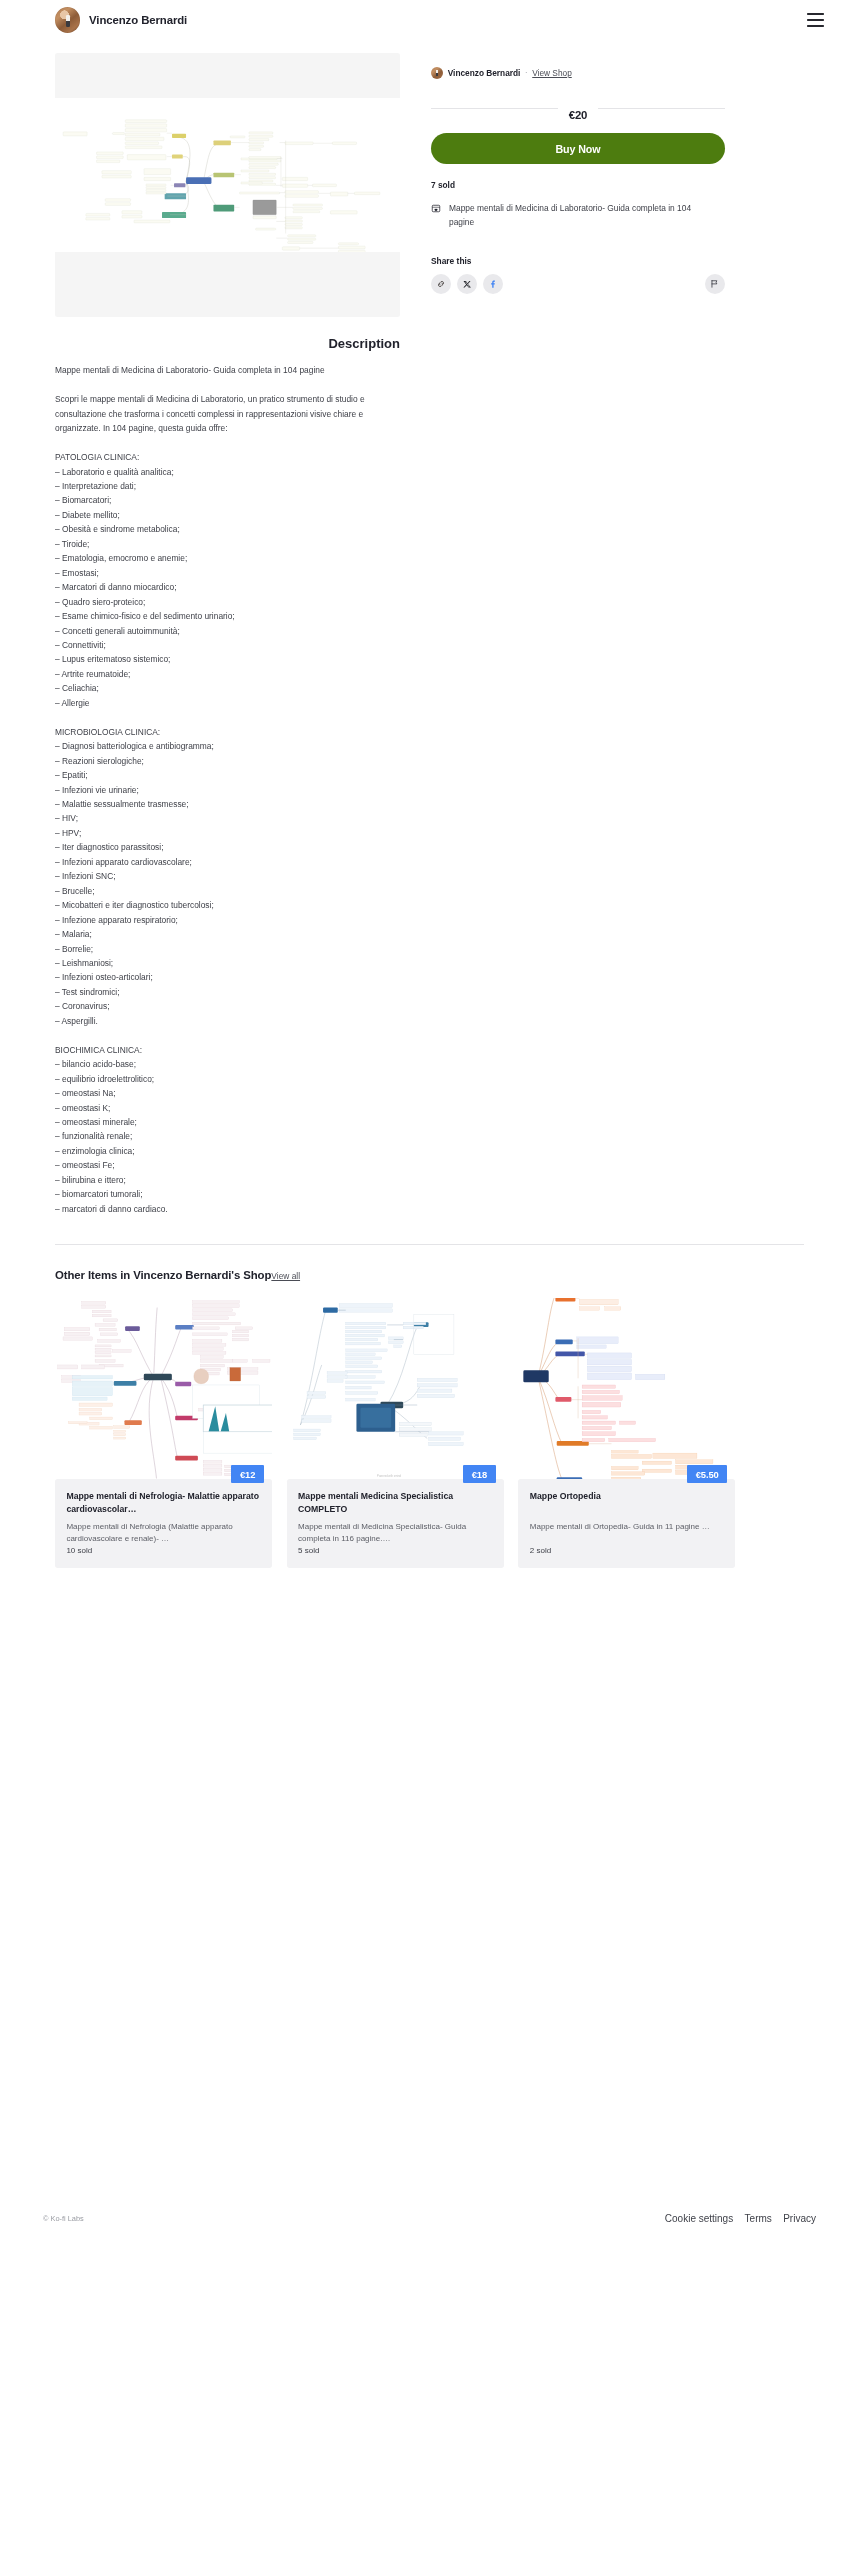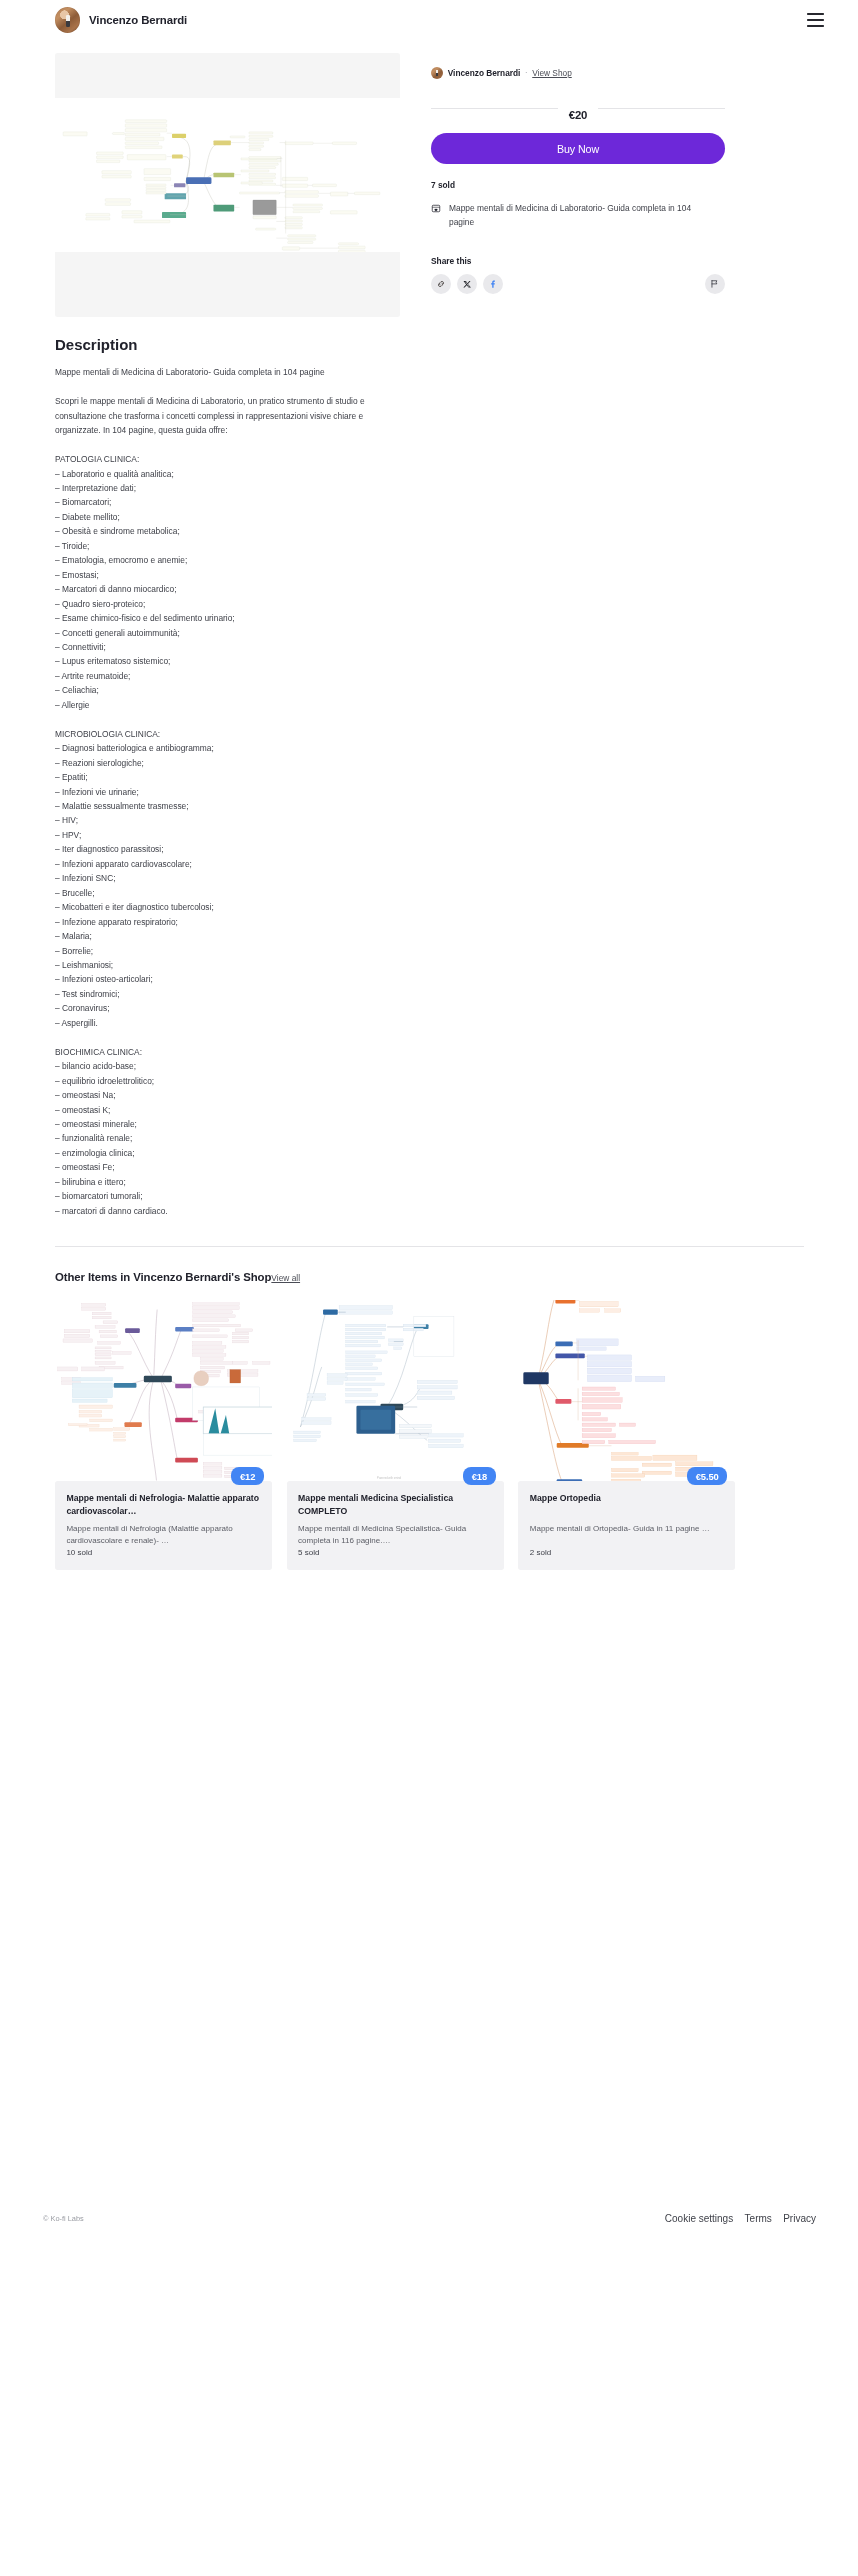--- a/index.html
+++ b/index.html
@@ -55,21 +55,21 @@
   }
   .mindmap-canvas { position: absolute; inset: 0; background: #ffffff; }
   .gallery::before {
     content:""; position:absolute; left:0; right:0; top:0; height:45px; background:#f5f5f5; z-index:3;
   }
   .gallery::after {
     content:""; position:absolute; left:0; right:0; bottom:0; height:65px; background:#f5f5f5; z-index:3;
   }
 
   .desc-block { padding-top: 19px; }
-  .desc-title { font-size: 15px; font-weight: 700; color: #21222c; margin-bottom: 12px; }
+  .desc-title { font-size: 13px; font-weight: 700; color: #21222c; margin-bottom: 12px; text-align: right; }
   .desc-body {
     font-size: 8.4px; line-height: 1.72; color: #3f4149;
     white-space: pre-wrap; word-break: break-word; max-width: 314px;
   }
 
   
   .right-col { width: 294px; flex: none; padding-top: 13.4px; }
   .product-title {
     font-size: 15.4px; font-weight: 700; line-height: 1.33; letter-spacing: -0.2px;
     color: #21222c; margin-bottom: 6.7px; max-width: 221px;
@@ -88,21 +88,21 @@
   .view-shop { color: #4a4c55; text-decoration: underline; cursor: pointer; }
 
   .price-row {
     display: flex; align-items: center; gap: 10.7px; margin: 17.4px 0 12px;
   }
   .price-rule { flex: 1; height: 0.7px; background: #e4e4e7; }
   .price-value { font-size: 11.4px; font-weight: 700; color: #21222c; letter-spacing: -0.1px; margin-top: 13px; }
 
   .buy-btn {
     width: 100%; height: 31px; border: none; border-radius: 16px;
-    background: #6d28d9; color: #fff; font-size: 10.7px; font-weight: 400;
+    background: #4d7c0f; color: #fff; font-size: 10.7px; font-weight: 700;
     font-family: "Liberation Sans", sans-serif; cursor: pointer; letter-spacing: -0.1px;
   }
   .sold-count { font-size: 8.3px; font-weight: 700; color: #21222c; margin-top: 16px; }
 
   .file-row { display: flex; gap: 8px; margin-top: 12px; align-items: flex-start; }
   .file-icon { flex: none; margin-top: 0.7px; }
   .file-label { font-size: 8.4px; line-height: 1.6; color: #3f4149; max-width: 244px; }
 
   .share-section { margin-top: 27px; }
   .share-heading { font-size: 8.4px; font-weight: 700; color: #21222c; margin-bottom: 8px; }
@@ -128,21 +128,21 @@
 
   .cards { display: flex; gap: 14.7px; margin-top: 17.4px; }
   .card { width: 217px; flex: none; cursor: pointer; }
   .card-thumb {
     width: 217px; height: 194px; position: relative; overflow: hidden;
     border-radius: 2.7px; background: #ffffff;
   }
   .price-badge {
     position: absolute; right: 8px; bottom: 9.4px; z-index: 5;
     background: #4285f4; color: #fff; font-size: 9.4px; font-weight: 700;
-    border-radius: 8px; padding: 3.3px 8.7px; letter-spacing: -0.1px;
+    border-radius: 1px; padding: 3.3px 8.7px; letter-spacing: -0.1px;
   }
   .card-body {
     background: #f2f2f4; border-radius: 2.7px; padding: 11.4px 11.4px 13.4px;
     margin-top: -13.4px; position: relative; z-index: 4;
   }
   .card-title {
     font-size: 8.7px; font-weight: 700; line-height: 1.45; color: #21222c;
     margin-bottom: 5.3px; min-height: 25.4px;
   }
   .card-desc { font-size: 8px; line-height: 1.55; color: #5c5e66; min-height: 25px; }

